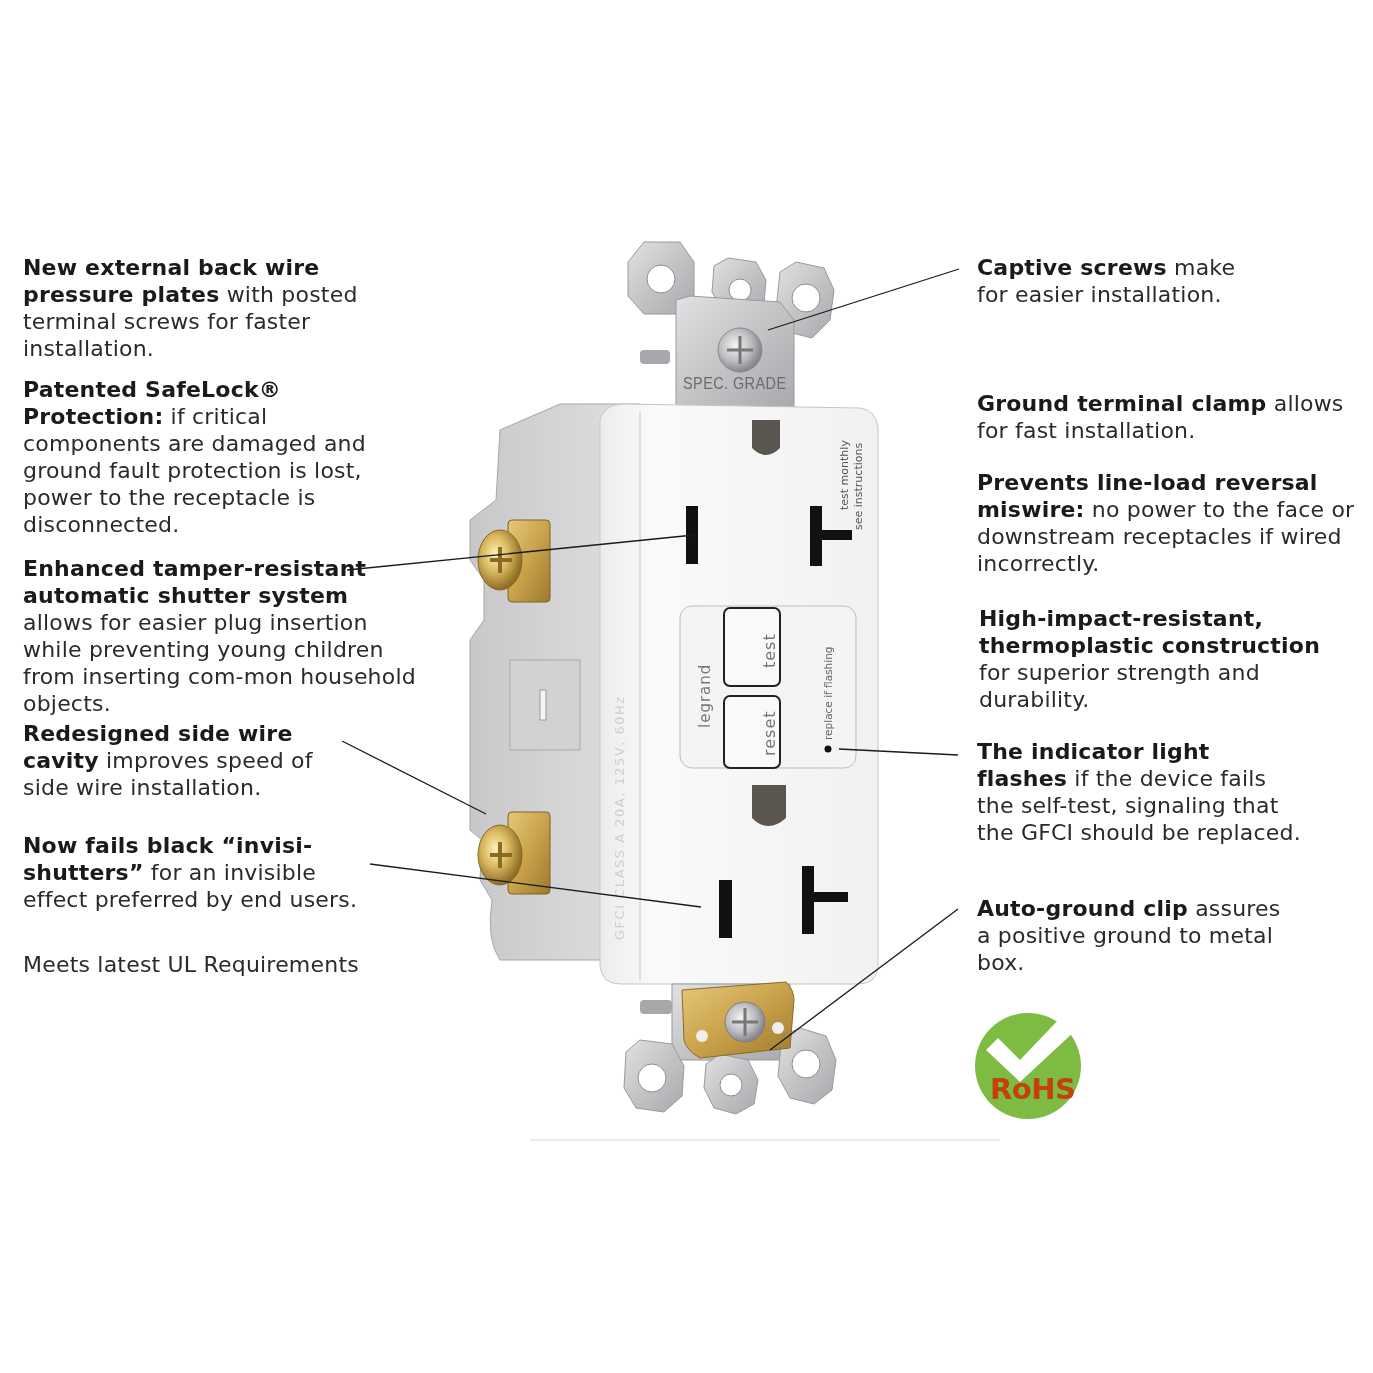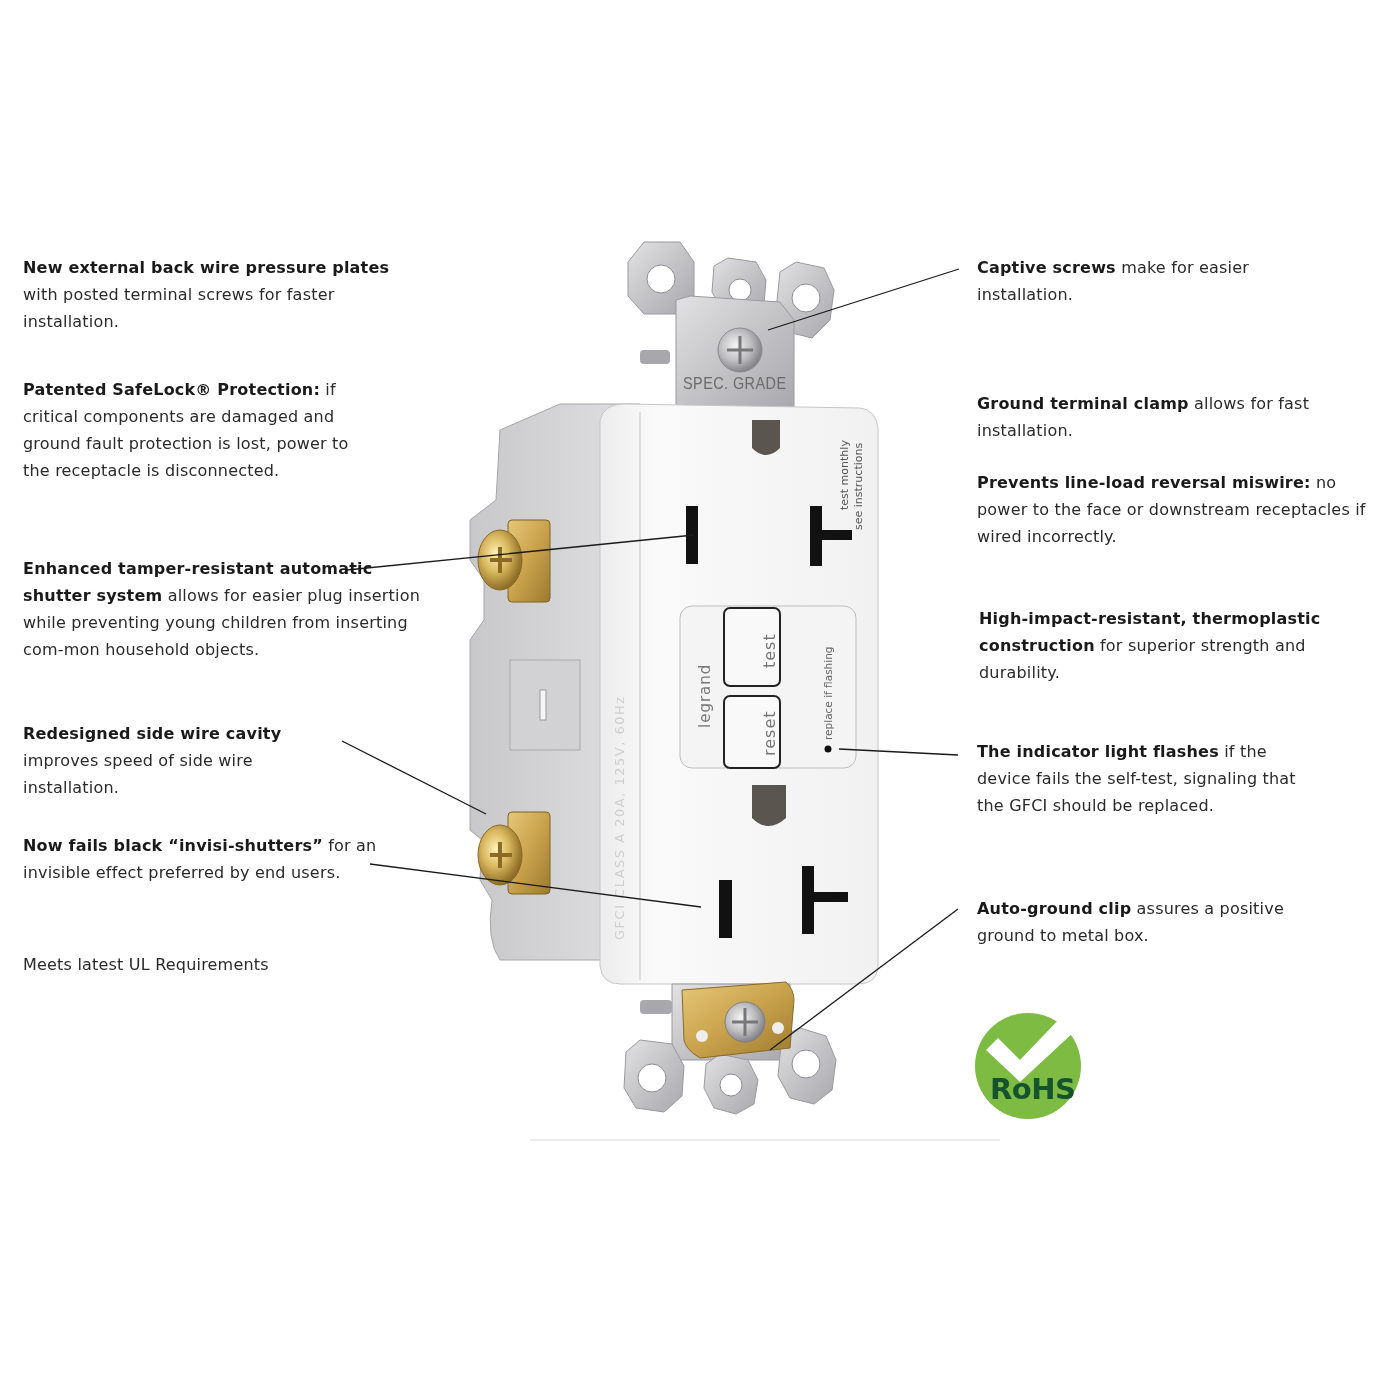--- a/index.html
+++ b/index.html
@@ -1,24 +1,24 @@
 <!DOCTYPE html>
 <html><head>
 <meta charset="utf-8">
 <style>
   html, body { margin:0; padding:0; background:#ffffff; }
   body { width:1373px; height:1373px; position:relative; overflow:hidden;
          font-family:"DejaVu Sans", "Liberation Sans", sans-serif; color:#1e1e1e; }
-  .callout { position:absolute; font-size:16px; line-height:27px; letter-spacing:0.2px; color:#2a2a2a; }
+  .callout { position:absolute; font-size:22px; line-height:27px; letter-spacing:0.2px; color:#2a2a2a; }
   .callout b { font-weight:bold; color:#1a1a1a; }
   .callout .body { display:inline; }
   #leaders { position:absolute; left:0; top:0; width:1373px; height:1373px; pointer-events:none; z-index:5; }
   #device { position:absolute; left:0; top:0; width:1373px; height:1373px; z-index:2; }
   .rohs-label { position:absolute; left:990px; top:1072px; font-family:"DejaVu Sans", sans-serif; font-weight:bold;
-                font-size:29px; color:#14532d; letter-spacing:-0.5px; z-index:4; }
+                font-size:29px; color:#c2410c; letter-spacing:-0.5px; z-index:4; }
   .rot-text { position:absolute; transform-origin:left top; white-space:nowrap; z-index:4; }
   .strap-text { position:absolute; left:683px; top:374px; font-family:"Liberation Sans", sans-serif;
                 font-size:17px; color:#6a6a6a; letter-spacing:0.5px; transform:scaleX(0.85); transform-origin:left top; z-index:4; }
 </style>
 </head>
 <body>
 
 <div class="callout" style="left:23px; top:254px; width:400px;">
   <b>New external back wire pressure plates</b><span class="body"> with posted terminal screws for faster installation.</span>
 </div>

